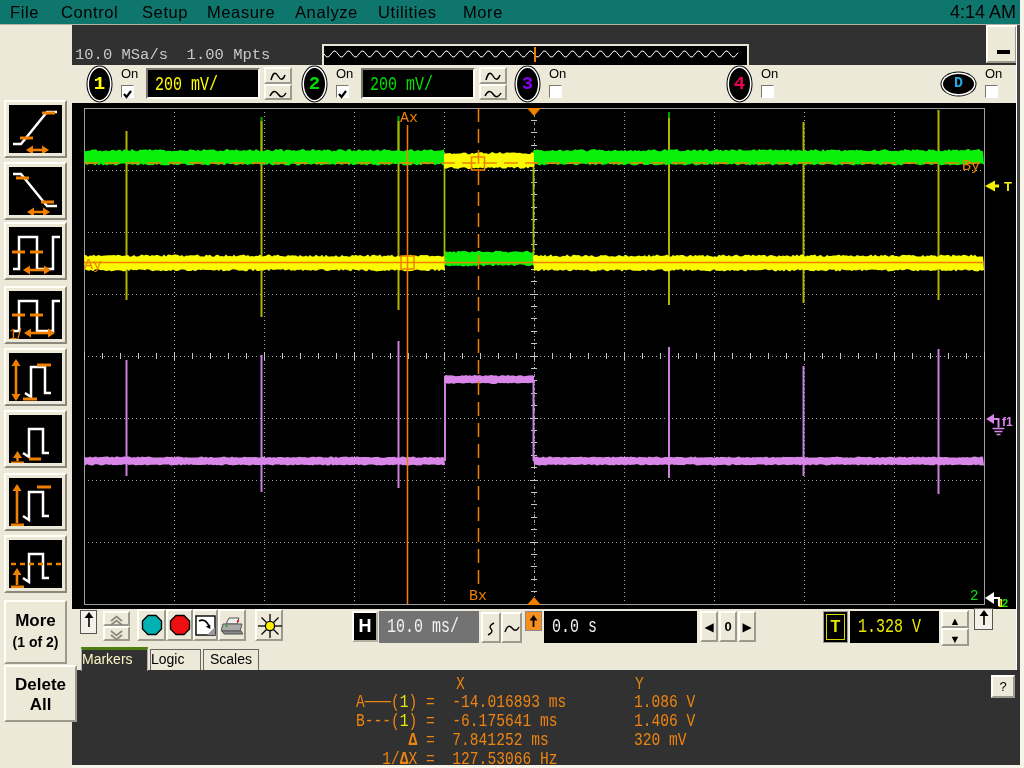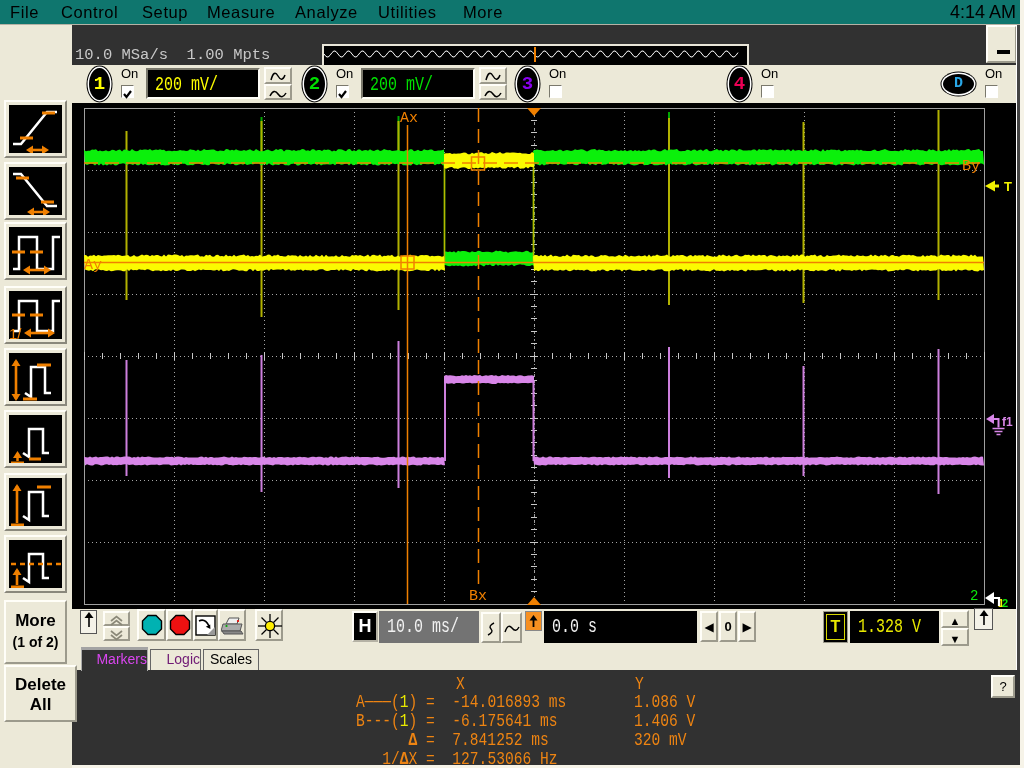--- a/index.html
+++ b/index.html
@@ -250,22 +250,22 @@
 <div style="position:absolute;left:941px;top:610px;width:28px;height:18px;background:#ece9d8;border-top:2px solid #fffef8;border-left:2px solid #fffef8;border-right:2px solid #9c9a8c;border-bottom:2px solid #9c9a8c;box-sizing:border-box;text-align:center">
     <div style="margin-top:3px;font:11px 'Liberation Sans';color:#000">▲</div>
   </div>
 <div style="position:absolute;left:941px;top:628px;width:28px;height:18px;background:#ece9d8;border-top:2px solid #fffef8;border-left:2px solid #fffef8;border-right:2px solid #9c9a8c;border-bottom:2px solid #9c9a8c;box-sizing:border-box;text-align:center">
     <div style="margin-top:3px;font:11px 'Liberation Sans';color:#000">▼</div>
   </div>
 <div style="position:absolute;left:974px;top:608px;width:19px;height:22px;background:#f4f2e8;border:1px solid #555;box-sizing:border-box;text-align:center"><svg width="12" height="17" viewBox="0 0 12 17">
       <path d="M6,16 V4" stroke="#000" stroke-width="1.6"></path>
       <path d="M6,1 l-4.5,6 h9 z" fill="#000"></path>
     </svg></div>
-<div style="position:absolute;left:81px;top:647px;width:67px;height:24px;background:#313131;border-top:3px solid #a3a3a3;border-left:1px solid #aaa;border-right:1px solid #aaa;box-sizing:border-box;text-align:right;font:14px/19px 'Liberation Sans';color:#d946ef">Markers</div>
-<div style="position:absolute;left:150px;top:649px;width:51px;height:21px;background:#ece9d8;border:1px solid #666;border-bottom:none;box-sizing:border-box;text-align:right;font:14px/19px 'Liberation Sans';color:#701a75">Logic</div>
+<div style="position:absolute;left:81px;top:647px;width:67px;height:24px;background:#313131;border-top:3px solid #4d7c0f;border-left:1px solid #aaa;border-right:1px solid #aaa;box-sizing:border-box;text-align:left;font:14px/19px 'Liberation Sans';color:#fef9c3">Markers</div>
+<div style="position:absolute;left:150px;top:649px;width:51px;height:21px;background:#ece9d8;border:1px solid #666;border-bottom:none;box-sizing:border-box;text-align:left;font:14px/19px 'Liberation Sans';color:#000000">Logic</div>
 <div style="position:absolute;left:203px;top:649px;width:56px;height:21px;background:#ece9d8;border:1px solid #666;border-bottom:none;box-sizing:border-box;text-align:center;font:14px/19px 'Liberation Sans';color:#000">Scales</div>
 <div style="position:absolute;left:456px;top:675px;font:14.6px 'Liberation Mono';color:#ee8412;white-space:pre;display:inline-block;transform:scaleY(1.2);transform-origin:top">X</div>
 <div style="position:absolute;left:635px;top:675px;font:14.6px 'Liberation Mono';color:#ee8412;white-space:pre;display:inline-block;transform:scaleY(1.2);transform-origin:top">Y</div>
 <div style="position:absolute;left:356px;top:693px;font:14.6px 'Liberation Mono';color:#ee8412;white-space:pre;display:inline-block;transform:scaleY(1.2);transform-origin:top">A───(<span style="color:#e8e800">1</span>) =  -14.016893 ms</div>
 <div style="position:absolute;left:634px;top:693px;font:14.6px 'Liberation Mono';color:#ee8412;white-space:pre;display:inline-block;transform:scaleY(1.2);transform-origin:top">1.086 V</div>
 <div style="position:absolute;left:356px;top:712px;font:14.6px 'Liberation Mono';color:#ee8412;white-space:pre;display:inline-block;transform:scaleY(1.2);transform-origin:top">B---(<span style="color:#e8e800">1</span>) =  -6.175641 ms</div>
 <div style="position:absolute;left:634px;top:712px;font:14.6px 'Liberation Mono';color:#ee8412;white-space:pre;display:inline-block;transform:scaleY(1.2);transform-origin:top">1.406 V</div>
 <div style="position:absolute;left:356px;top:731px;font:14.6px 'Liberation Mono';color:#ee8412;white-space:pre;display:inline-block;transform:scaleY(1.2);transform-origin:top">      <b>Δ</b> =  7.841252 ms</div>
 <div style="position:absolute;left:634px;top:731px;font:14.6px 'Liberation Mono';color:#ee8412;white-space:pre;display:inline-block;transform:scaleY(1.2);transform-origin:top">320 mV</div>
 <div style="position:absolute;left:356px;top:750px;font:14.6px 'Liberation Mono';color:#ee8412;white-space:pre;display:inline-block;transform:scaleY(1.2);transform-origin:top">   1/<b>Δ</b>X =  127.53066 Hz</div>

